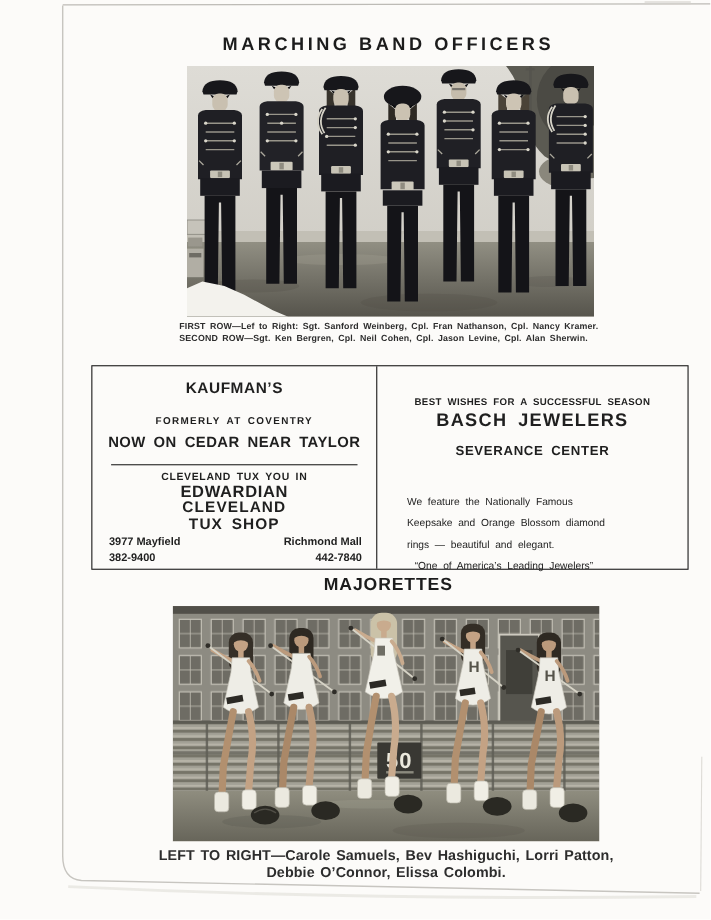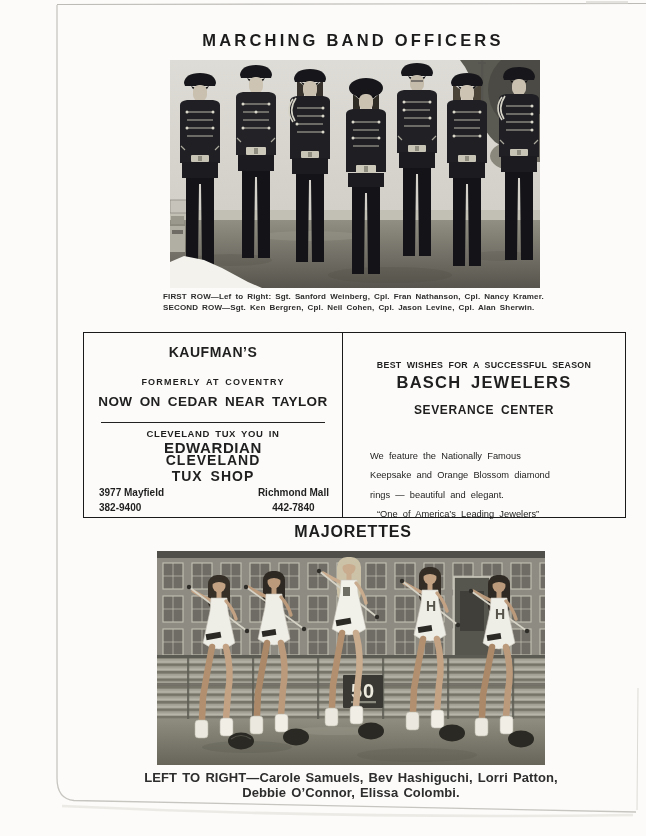--- a/index.html
+++ b/index.html
@@ -35,21 +35,21 @@
   .kaufmans-name{top:11px;font-size:14px;font-weight:bold;letter-spacing:0.5px;}
   .kaufmans-formerly{top:44px;font-size:9px;font-weight:600;letter-spacing:1.2px;word-spacing:2px;}
   .kaufmans-nowon{top:61px;font-size:13.5px;font-weight:bold;letter-spacing:0.4px;word-spacing:3px;}
   .kaufmans-rule{top:89px;left:17px !important;right:auto !important;width:224px;border-top:1.3px solid #222;}
   .tux-tag1{top:95px;font-size:9.5px;font-weight:600;letter-spacing:0.6px;word-spacing:2px;}
   .tux-tag2{top:106px;font-size:15px;font-weight:600;letter-spacing:0.6px;}
   .tux-name1{top:119px;font-size:14px;font-weight:bold;letter-spacing:1px;}
   .tux-name2{top:135px;font-size:14px;font-weight:bold;letter-spacing:1px;word-spacing:3px;}
   .addr-left{top:152px;left:15px !important;right:auto !important;text-align:left;
     font-size:10px;font-weight:bold;line-height:15px;}
-  .addr-right{top:152px;right:13px !important;left:auto !important;text-align:center;
+  .addr-right{top:152px;right:13px !important;left:auto !important;text-align:right;
     font-size:10px;font-weight:bold;line-height:15px;}
 
   .basch-tagline{top:27px;font-size:8.8px;font-weight:600;letter-spacing:0.3px;word-spacing:2.5px;}
   .basch-name{top:40px;font-size:16.5px;font-weight:bold;letter-spacing:1.2px;word-spacing:4px;}
   .basch-location{top:70px;font-size:12px;font-weight:bold;letter-spacing:0.6px;word-spacing:3px;}
   .basch-body{
     top:90px;left:27px !important;right:18px !important;text-align:left;
     font-size:9.3px;font-weight:500;line-height:19.4px;word-spacing:2.6px;color:#242424;margin-top:24px;
   }
   .basch-quote{padding-left:7px;}

